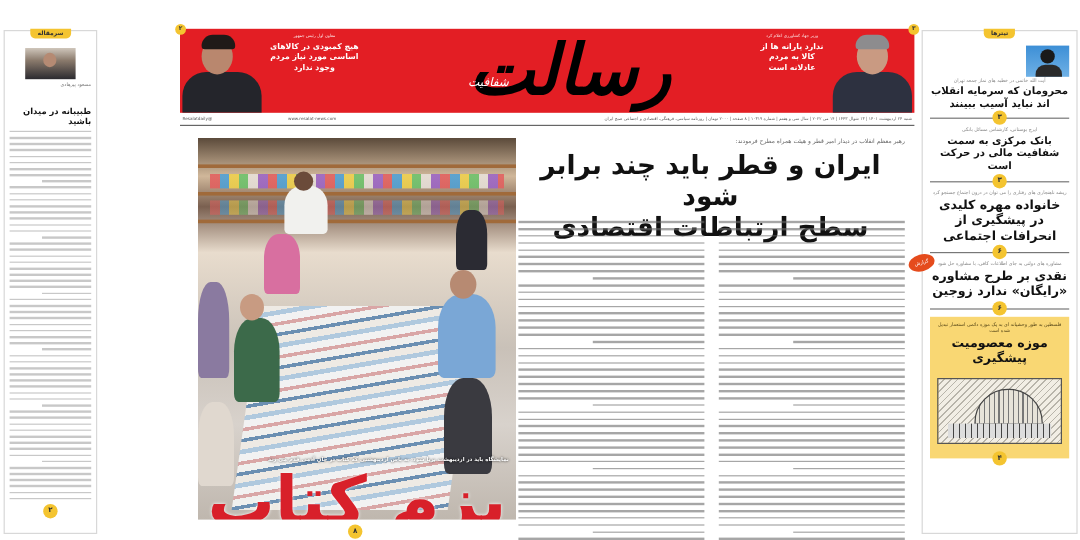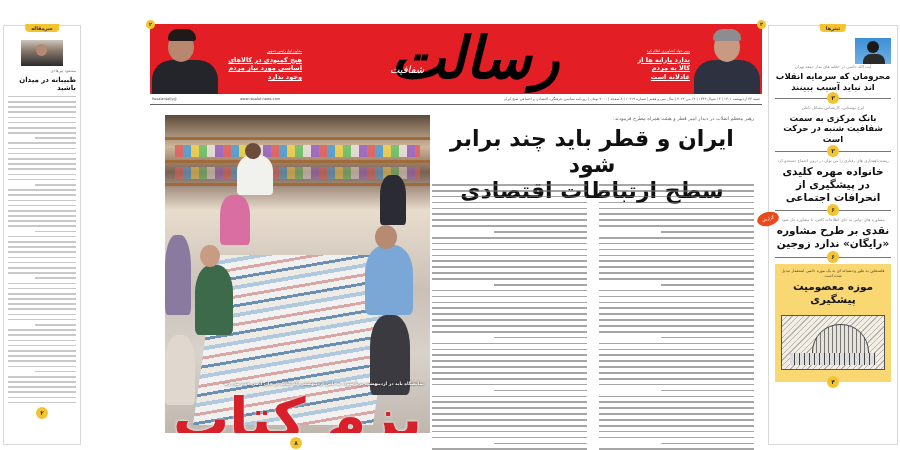--- a/index.html
+++ b/index.html
@@ -10,21 +10,21 @@
 
   
   #left-col { left: 3px; top: 25px; width: 78px; height: 420px; padding: 4px 4px; }
   .tab-badge { position: absolute; top: -2px; left: 50%; transform: translateX(-50%);
     background: #f4c430; color: #333; font-size: 5px; font-weight: bold; padding: 1px 6px;
     border-radius: 0 0 4px 4px; }
   .portrait-small { width: 42px; height: 26px; margin: 10px auto 2px auto;
     background: linear-gradient(180deg,#cfc6bb 0%,#8a7a6c 40%,#2b2a2f 100%); position: relative; }
   .portrait-small::after { content:""; position:absolute; left:15px; top:4px; width:11px; height:12px; border-radius:50%; background:#b58a73; }
   .byline { font-size: 4px; color: #777; text-align: right; margin-top: 1px; }
-  .col-head { font-size: 7px; font-weight: bold; color: #111; text-align: right; margin: 3px 0 3px 0; line-height: 1.2; }
+  .col-head { font-size: 7px; font-weight: bold; color: #111; text-align: right; margin: 16px 0 3px 0; line-height: 1.2; }
   .text-lines { width: 100%; }
   .text-line { height: 1.6px; background: #9a9a9a; margin: 0 0 3.6px 0; opacity: 0.55; }
   .page-num { width: 12px; height: 12px; border-radius: 50%; background: #f4c430; color: #333;
     font-size: 6px; font-weight: bold; text-align: center; line-height: 12px; margin: 2px auto 0 auto; }
 
   
   #center { left: 150px; top: 22px; width: 612px; height: 426px; border: none; }
   #masthead { position: absolute; left: 0; top: 2px; width: 612px; height: 70px; background: #e31e24; overflow: hidden; }
   .masthead-title { position: absolute; left: 200px; top: -6px; width: 250px; text-align: center;
     font-family: "DejaVu Serif", serif; font-size: 58px; font-weight: bold; color: #000000; line-height: 80px; font-style: italic; letter-spacing: -2px; }
@@ -33,21 +33,21 @@
   .mh-person .face { position: absolute; width: 26px; height: 30px; border-radius: 50%; background: #b9876e; top: 8px; }
   .mh-person .hair { position: absolute; width: 28px; height: 12px; border-radius: 14px 14px 4px 4px; background: #1f1a18; top: 5px; }
   .mh-person .suit { position: absolute; width: 66px; height: 34px; bottom: 0; background: #24252b; border-radius: 20px 20px 0 0; }
   #mh-left-person { left: 0; }
   #mh-left-person .face, #mh-left-person .hair { left: 18px; }
   #mh-left-person .suit { left: 2px; }
   #mh-right-person { right: 0; }
   #mh-right-person .face { right: 22px; background: #c99a82; }
   #mh-right-person .hair { right: 21px; background: #8d8c8e; }
   #mh-right-person .suit { right: 2px; background: #2d3140; }
-  .mh-teaser { position: absolute; top: 25px; color: #fff; font-size: 6.5px; font-weight: bold; line-height: 1.35; text-align: right; text-decoration: underline; }
+  .mh-teaser { position: absolute; top: 4px; color: #fff; font-size: 6.5px; font-weight: bold; line-height: 1.35; text-align: center; }
   .mh-teaser .kicker { font-size: 3.5px; font-weight: normal; opacity: 0.9; display: block; margin-bottom: 2px; }
   #mh-left-teaser { left: 72px; width: 80px; }
   #mh-right-teaser { right: 72px; width: 60px; }
   .corner-num { position: absolute; top: -2px; width: 9px; height: 9px; border-radius: 50%; background: #f4c430; color:#333; font-size: 5px; line-height: 9px; text-align:center; font-weight:bold; }
 
   #dateline { position: absolute; left: 0; top: 73px; width: 612px; height: 8px; font-size: 3.5px; color: #555; padding: 2px 2px; white-space: nowrap; overflow: hidden; }
   #dateline .date { position: absolute; right: 2px; top: 2px; }
   #dateline .web { position: absolute; left: 90px; top: 2px; }
   #dateline .social { position: absolute; left: 2px; top: 2px; }
   .rule { position: absolute; left: 0; top: 82px; width: 612px; height: 1px; background: #666; }
@@ -334,21 +334,21 @@
     <div class="cleric-photo"></div>
     <div class="right-kicker">آیت الله خاتمی در خطبه های نماز جمعه تهران</div>
     <div class="right-head">محرومان که سرمایه انقلاب اند نباید آسیب ببینند</div>
   </div>
   <div class="right-divider">
       <div class="page-num">۳</div>
     </div>
 
   <div class="right-item">
     <div class="right-kicker">ایرج بوستانی، کارشناس مسائل بانکی</div>
-    <div class="right-head">بانک مرکزی به سمت شفافیت شنبه در حرکت است</div>
+    <div class="right-head">بانک مرکزی به سمت شفافیت مالی در حرکت است</div>
   </div>
   <div class="right-divider">
       <div class="page-num">۳</div>
     </div>
 
   <div class="right-item">
     <div class="right-kicker">ریشه ناهنجاری های رفتاری را می توان در درون اجتماع جستجو کرد</div>
     <div class="right-head big">خانواده مهره کلیدی در پیشگیری از انحرافات اجتماعی</div>
   </div>
   <div class="exclusive-badge">گزارش</div>

